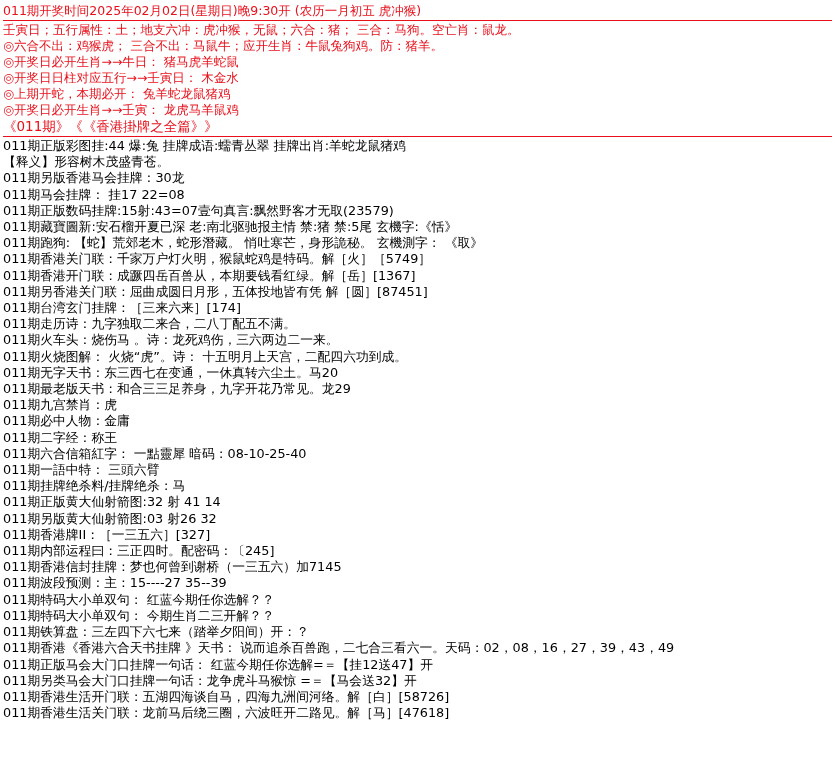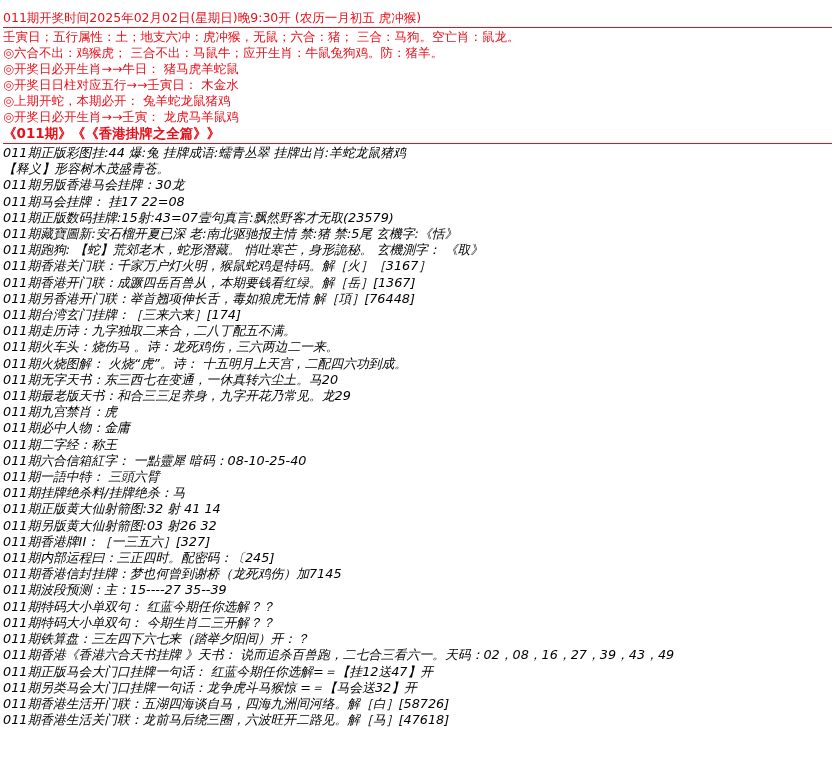--- a/index.html
+++ b/index.html
@@ -10,40 +10,39 @@
   body {
     width: 835px;
     height: 779px;
     font-family: "DejaVu Sans", "Liberation Sans", sans-serif;
     font-size: 13px;
     color: #000000;
     overflow: hidden;
   }
   .page {
     width: 800px;
-    padding: 10px 0 0 3px;
+    padding: 3px 0 0 3px;
     box-sizing: border-box;
   }
   .line {
     line-height: 16.1px;
     white-space: nowrap;
     letter-spacing: 0px;
   }
   .black {
     color: #000000;
-    font-style: italic;
   }
   .header-line {
     color: #e8101b;
     font-size: 12.5px;
     line-height: 16px;
   }
   .title-line {
     color: #e8101b;
-    font-weight: bold;
+    font-weight: normal;
     font-size: 13.5px;
     line-height: 17px;
   }
   .rule {
     border-top: 1px solid #e8101b;
     margin: 1px 0 1px 0;
     width: 829px;
   }
   .body-line {
     font-size: 12.8px;
@@ -69,40 +68,40 @@
   <div class="rule"></div>
 
   <div id="body-lines">
       <div class="line body-line black">011期正版彩图挂:44  爆:兔  挂牌成语:蠕青丛翠  挂牌出肖:羊蛇龙鼠猪鸡</div>
       <div class="line body-line black">【释义】形容树木茂盛青苍。</div>
       <div class="line body-line black">011期另版香港马会挂牌：30龙</div>
       <div class="line body-line black">011期马会挂牌：  挂17  22=08</div>
       <div class="line body-line black">011期正版数码挂牌:15射:43=07壹句真言:飘然野客才无取(23579)</div>
       <div class="line body-line black">011期藏寶圖新:安石榴开夏已深  老:南北驱驰报主情  禁:猪  禁:5尾  玄機字:《恬》</div>
       <div class="line body-line black">011期跑狗:  【蛇】荒郊老木，蛇形潛藏。  悄吐寒芒，身形詭秘。  玄機測字： 《取》</div>
-      <div class="line body-line black">011期香港关门联：千家万户灯火明，猴鼠蛇鸡是特码。解［火］［3167］</div>
+      <div class="line body-line black">011期香港关门联：千家万户灯火明，猴鼠蛇鸡是特码。解［火］［5749］</div>
       <div class="line body-line black">011期香港开门联：成蹶四岳百兽从，本期要钱看红绿。解［岳］[1367]</div>
-      <div class="line body-line black">011期另香港开门联：举首翘项伸长舌，毒如狼虎无情  解［項］[76448]</div>
+      <div class="line body-line black">011期另香港关门联：屈曲成圆日月形，五体投地皆有凭  解［圆］[87451]</div>
       <div class="line body-line black">011期台湾玄门挂牌：［三来六来］[174]</div>
       <div class="line body-line black">011期走历诗：九字独取二来合，二八丁配五不满。</div>
       <div class="line body-line black">011期火车头：烧伤马 。诗：龙死鸡伤，三六两边二一来。</div>
       <div class="line body-line black">011期火烧图解：  火烧“虎”。诗： 十五明月上天宫，二配四六功到成。</div>
       <div class="line body-line black">011期无字天书：东三西七在变通，一休真转六尘土。马20</div>
       <div class="line body-line black">011期最老版天书：和合三三足养身，九字开花乃常见。龙29</div>
       <div class="line body-line black">011期九宫禁肖：虎</div>
       <div class="line body-line black">011期必中人物：金庸</div>
       <div class="line body-line black">011期二字经：称王</div>
       <div class="line body-line black">011期六合信箱紅字：  一點靈犀  暗码：08-10-25-40</div>
       <div class="line body-line black">011期一語中特：  三頭六臂</div>
       <div class="line body-line black">011期挂牌绝杀料/挂牌绝杀：马</div>
       <div class="line body-line black">011期正版黄大仙射箭图:32  射  41  14</div>
       <div class="line body-line black">011期另版黄大仙射箭图:03  射26  32</div>
       <div class="line body-line black">011期香港牌II：［一三五六］[327]</div>
       <div class="line body-line black">011期内部运程曰：三正四时。配密码：〔245]</div>
-      <div class="line body-line black">011期香港信封挂牌：梦也何曾到谢桥（龙死鸡伤）加7145</div>
+      <div class="line body-line black">011期香港信封挂牌：梦也何曾到谢桥（一三五六）加7145</div>
       <div class="line body-line black">011期波段预测：主：15----27  35--39</div>
       <div class="line body-line black">011期特码大小单双句：  红蓝今期任你选解？？</div>
       <div class="line body-line black">011期特码大小单双句：  今期生肖二三开解？？</div>
       <div class="line body-line black">011期铁算盘：三左四下六七来（踏举夕阳间）开：？</div>
       <div class="line body-line black">011期香港《香港六合天书挂牌 》天书：  说而追杀百兽跑，二七合三看六一。天码：02，08，16，27，39，43，49</div>
       <div class="line body-line black">011期正版马会大门口挂牌一句话：  红蓝今期任你选解=＝【挂12送47】开</div>
       <div class="line body-line black">011期另类马会大门口挂牌一句话：龙争虎斗马猴惊 =＝【马会送32】开</div>
       <div class="line body-line black">011期香港生活开门联：五湖四海谈自马，四海九洲间河络。解［白］[58726]</div>
       <div class="line body-line black">011期香港生活关门联：龙前马后绕三圈，六波旺开二路见。解［马］[47618]</div>
     </div>

